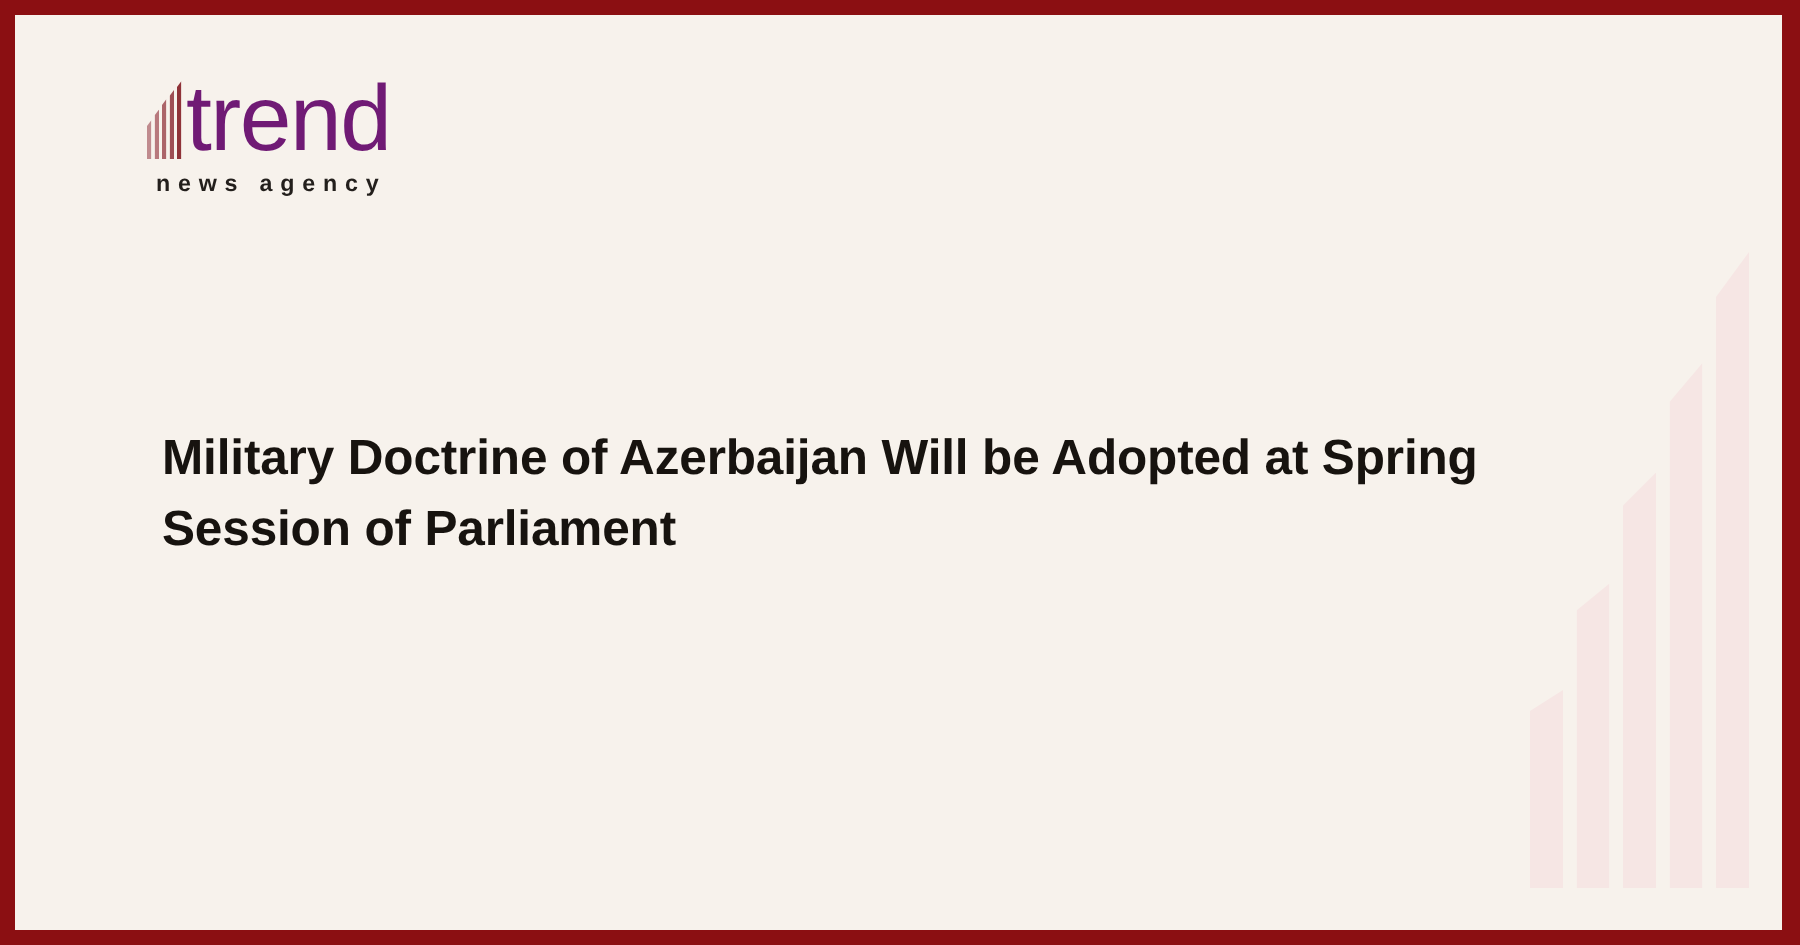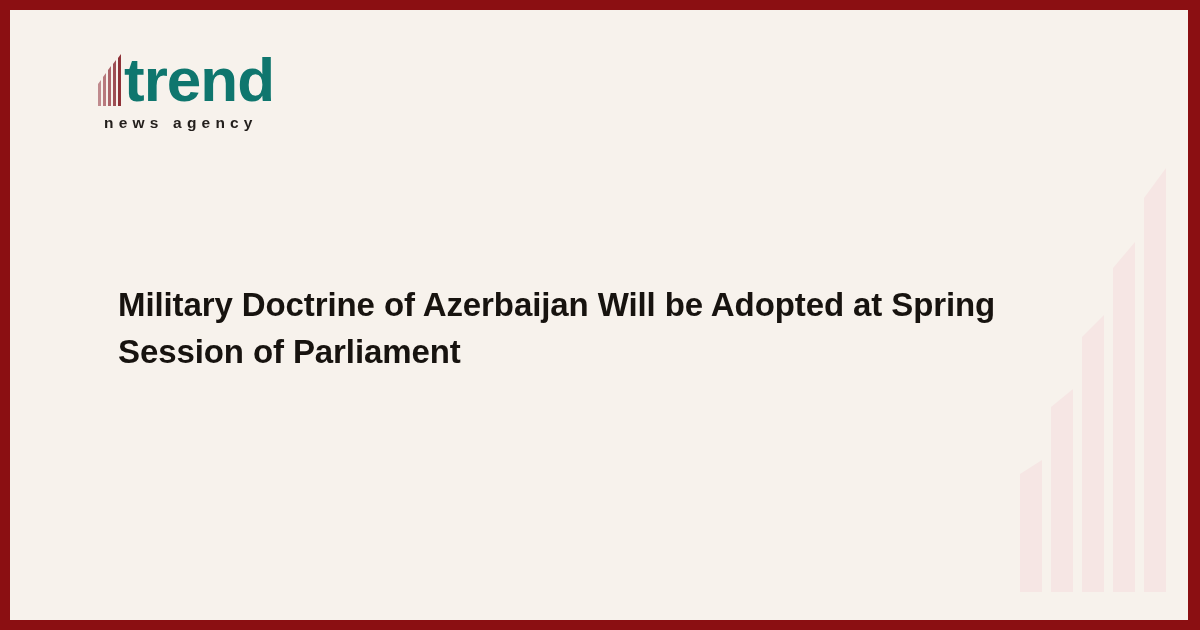--- a/index.html
+++ b/index.html
@@ -80,38 +80,38 @@
   .logo-mark .lm-bar.m1 { height: 26px; background:#c08b8e; clip-path: polygon(0 4px, 100% 0, 100% 100%, 0 100%); }
   .logo-mark .lm-bar.m2 { height: 33px; background:#b8797d; clip-path: polygon(0 4px, 100% 0, 100% 100%, 0 100%); }
   .logo-mark .lm-bar.m3 { height: 40px; background:#ac6469; clip-path: polygon(0 4px, 100% 0, 100% 100%, 0 100%); }
   .logo-mark .lm-bar.m4 { height: 46px; background:#9e4e54; clip-path: polygon(0 4px, 100% 0, 100% 100%, 0 100%); }
   .logo-mark .lm-bar.m5 { height: 52px; background:#8f3238; clip-path: polygon(0 4px, 100% 0, 100% 100%, 0 100%); }
 
   .logo-word {
     font-family: "Liberation Sans", sans-serif;
     font-size: 62px;
     line-height: 0.92;
-    font-weight: 700;
-    color: #0f766e;
+    font-weight: 400;
+    color: #701a75;
     letter-spacing: -1px;
   }
   .logo-sub {
     margin-top: 6px;
     margin-left: 6px;
     font-family: "Liberation Sans", sans-serif;
     font-size: 15.5px;
     font-weight: 700;
     color: #231f1c;
     letter-spacing: 5.2px;
   }
 
   
   #headline {
     position: absolute;
-    left: 108px;
+    left: 98px;
     top: 272px;
     width: 900px;
     font-family: "Liberation Sans", sans-serif;
     font-size: 33px;
     font-weight: 700;
     line-height: 1.42;
     color: #17130f;
     letter-spacing: -0.1px;
   }
 </style>

